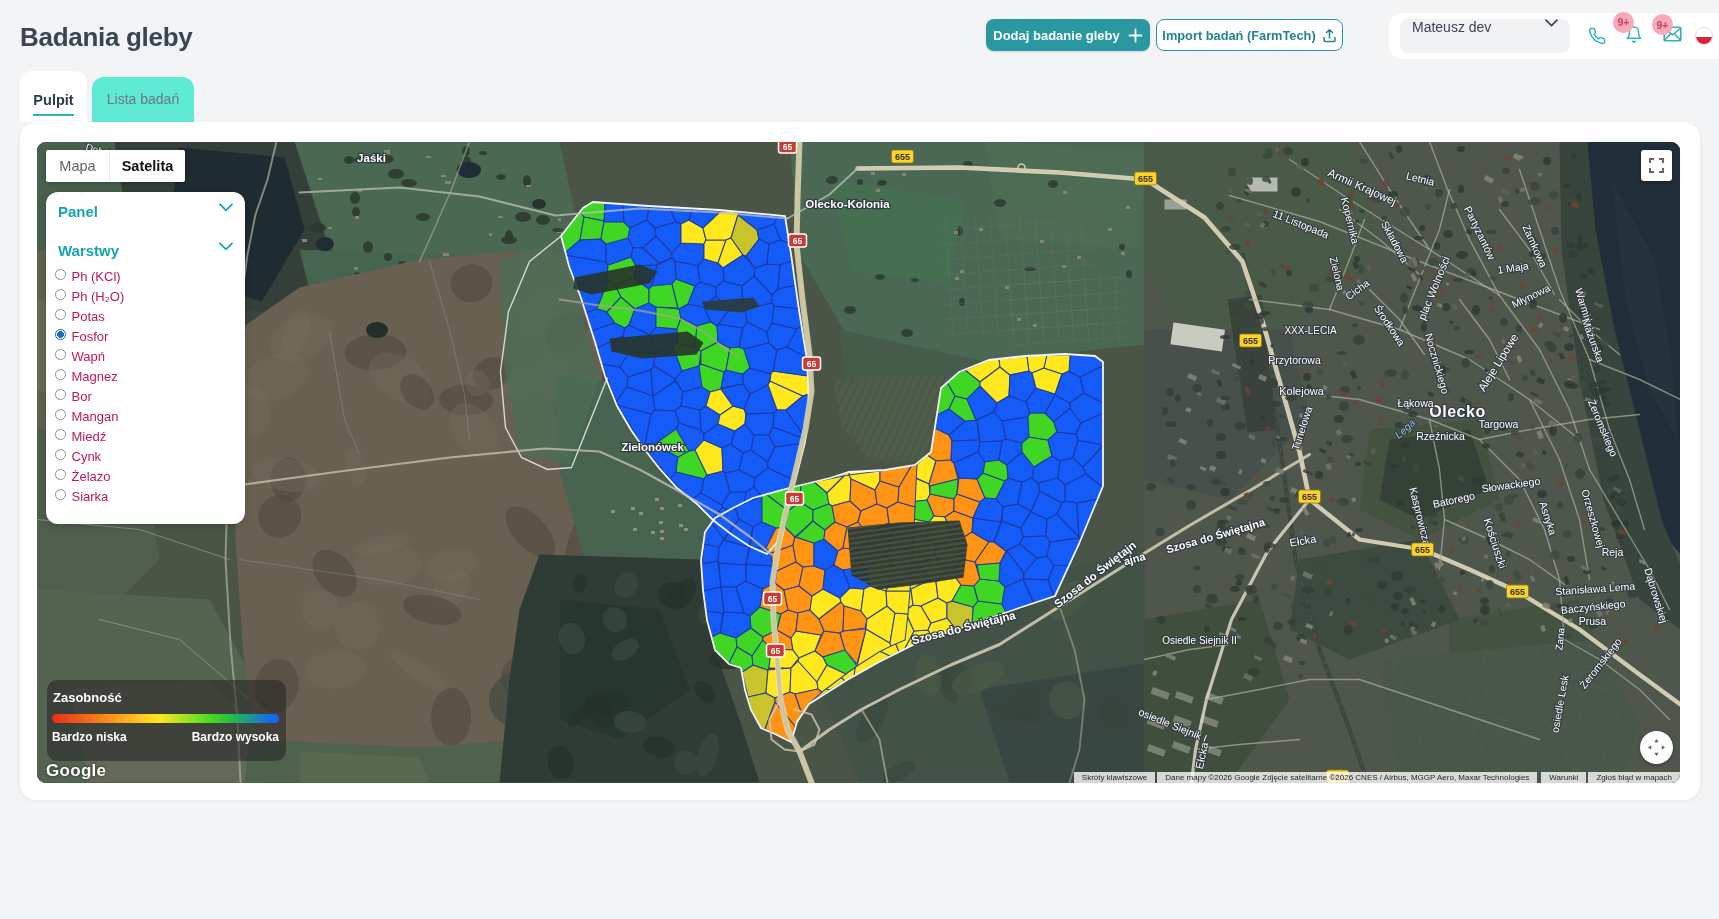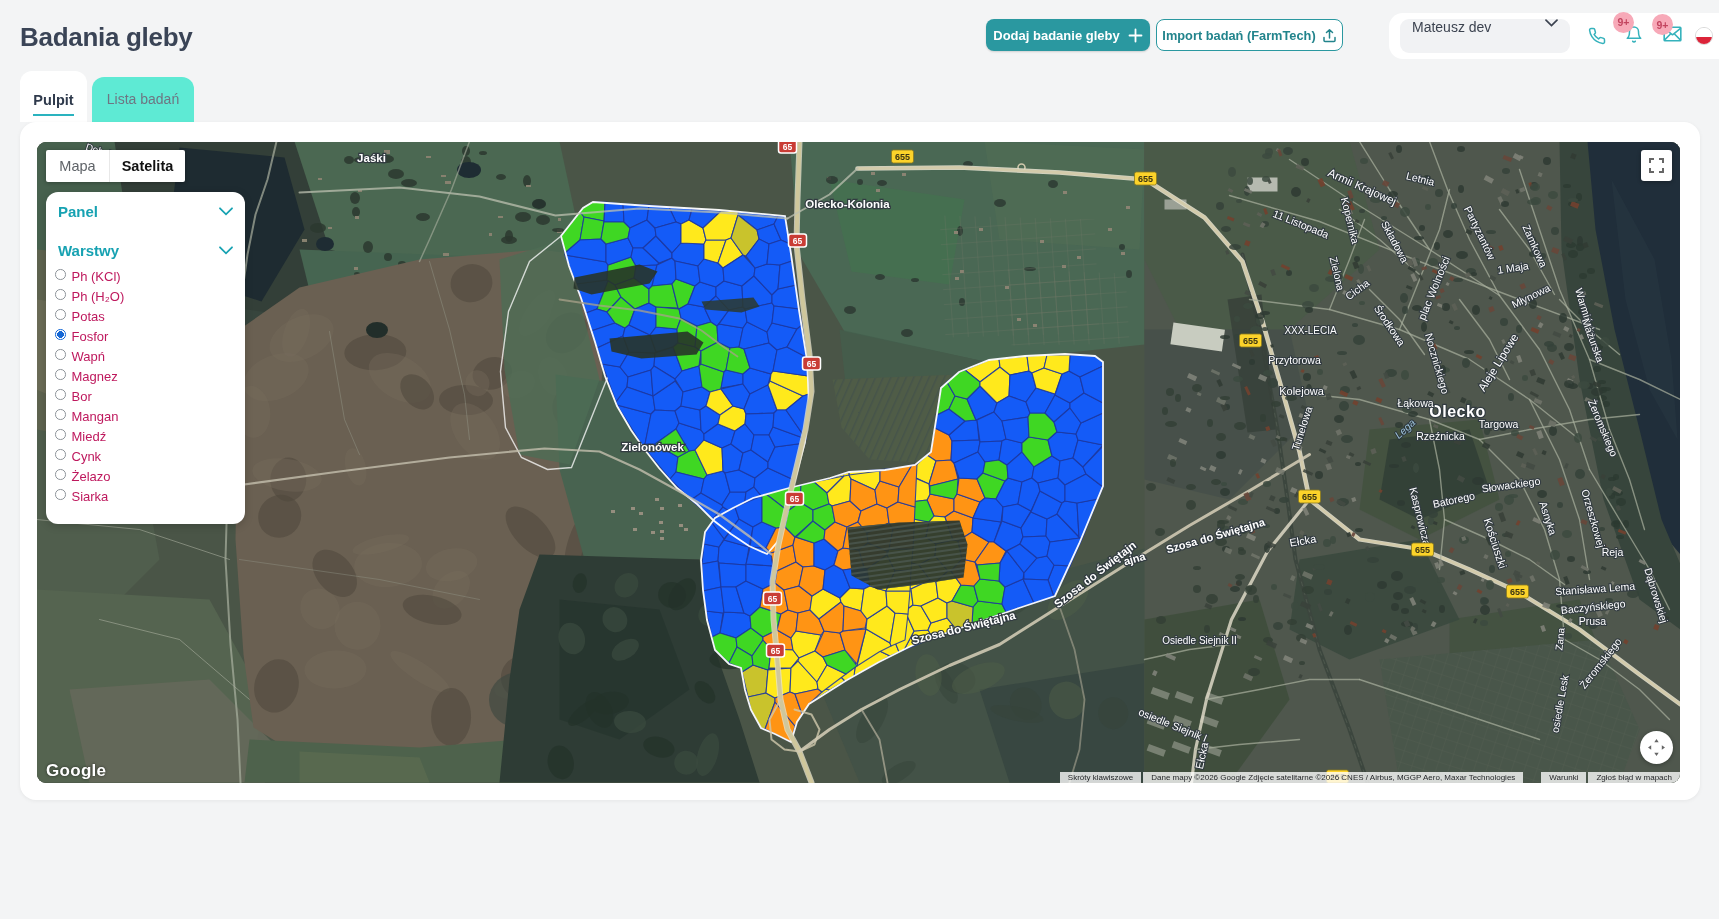--- a/index.html
+++ b/index.html
@@ -9,21 +9,21 @@
 .userbox{position:absolute;left:1389px;top:13px;width:330px;height:46px;background:#fff;border-radius:14px 0 0 14px;display:flex;align-items:center}
 .select{margin-left:11px;width:170px;height:34px;background:#f1f2f4;border-radius:9px;display:flex;color:#3c4350;font-size:14px;padding:0 12px;justify-content:space-between}
 .tab1{position:absolute;left:20px;top:71px;width:67px;height:51px;background:#fff;border-radius:12px 12px 0 0;text-align:center}
 .tab1 span{display:inline-block;margin-top:21px;font-size:14.5px;font-weight:600;color:#2f3a4c;padding-bottom:6px;border-bottom:2.5px solid #2ab3bf}
 .tab2{position:absolute;left:92px;top:77px;width:102px;height:45px;background:#5eead4;border-radius:12px 12px 0 0;text-align:center;line-height:45px;font-size:14px;color:#6e7683}
 .card{position:absolute;left:20px;top:122px;width:1680px;height:678px;background:#fff;border-radius:16px;box-shadow:0 1px 4px rgba(0,0,0,.06)}
 .map{position:absolute;left:17px;top:20px;width:1643px;height:641px;border-radius:9px;overflow:hidden;background:#4e594b}
 .mapsat{position:absolute;left:9px;top:8px;height:32px;display:flex;background:#fff;border-radius:2px;box-shadow:0 1px 4px rgba(0,0,0,.3);overflow:hidden}
 .mapsat div{display:flex;align-items:center;justify-content:center;font-size:14.5px}
 .panel{position:absolute;left:9px;top:50px;width:199px;height:332px;background:#fff;border-radius:12px;box-shadow:0 2px 8px rgba(0,0,0,.18);padding:11px 12px 11px 9px}
-.prow{display:flex;justify-content:space-between;align-items:center;color:#17a2b2;font-size:15px;font-weight:700;padding-left:3px}
+.prow{display:flex;justify-content:space-between;color:#17a2b2;font-size:15px;font-weight:700;padding-left:3px}
 .radio{display:flex;align-items:flex-start;height:20px;font-size:13px;color:#be185d}
 .rc{width:10.5px;height:10.5px;border:1.5px solid #8f959b;border-radius:50%;margin-right:6px;flex:none}
 .rcsel{width:10.5px;height:10.5px;border:1.5px solid #1668d6;border-radius:50%;margin-right:6px;flex:none;background:radial-gradient(circle,#1668d6 0 3.2px,#fff 3.3px)}
 .legend{position:absolute;left:10px;top:538px;width:239px;height:81px;background:rgba(34,34,34,.55);border-radius:10px;color:#fff}
 .fsbtn{position:absolute;left:1604px;top:8px;width:31px;height:31px;background:#fff;border-radius:3px;box-shadow:0 1px 4px rgba(0,0,0,.3);display:flex;align-items:center;justify-content:center}
 .locbtn{position:absolute;left:1603px;top:589px;width:33px;height:33px;background:#fff;border-radius:50%;box-shadow:0 1px 4px rgba(0,0,0,.3);display:flex;align-items:center;justify-content:center}
 .attrib{position:absolute;right:0;bottom:0;height:11px;display:flex;font-size:8px;color:#1f2124;white-space:nowrap}
 .attrib div{background:rgba(255,255,255,.78);padding:0 8px;line-height:11px}
 .glogo{position:absolute;left:9px;top:619px;color:#fff;font-size:17px;font-weight:700;letter-spacing:0.3px;text-shadow:0 0 3px rgba(0,0,0,.6);font-family:"Liberation Sans",sans-serif}
 </style></head><body>
@@ -1408,25 +1408,33 @@
   <div class="radio"><span class="rc"></span>Cynk</div>
   <div class="radio"><span class="rc"></span>Żelazo</div>
   <div class="radio"><span class="rc"></span>Siarka</div>
  </div>
 </div>
 <div class="fsbtn">
         <svg width="15" height="15" viewBox="0 0 15 15" fill="none" stroke="#666" stroke-width="2">
           <path d="M1 5V1h4M10 1h4v4M14 10v4h-4M5 14H1v-4"></path>
         </svg>
       </div>
+<div class="legend">
+ <div style="margin:10px 0 0 6px;font-size:13px;font-weight:700">Zasobność</div>
+ <div style="margin:9px 7px 0 5px;height:9px;border-radius:5px;background:linear-gradient(90deg,#e92b1e 0%,#fb8a1a 24%,#ffe81f 47%,#49d922 70%,#22b94c 80%,#1366f6 97%)"></div>
+ <div style="display:flex;justify-content:space-between;margin:7px 7px 0 5px;font-size:12px;font-weight:700">
+          <span>Bardzo niska</span>
+          <span>Bardzo wysoka</span>
+        </div>
+</div>
 <div class="glogo">Google</div>
 <div class="locbtn">
         <svg width="19" height="19" viewBox="0 0 19 19" fill="#666">
           <path d="M9.5 1l2.2 3.2H7.3zM9.5 18l-2.2-3.2h4.4zM1 9.5l3.2-2.2v4.4zM18 9.5l-3.2 2.2V7.3z"></path>
         </svg>
       </div>
 <div class="attrib">
         <div>Skróty klawiszowe</div>
         <div style="margin-left:2px">Dane mapy ©2026 Google Zdjęcie satelitarne ©2026 CNES / Airbus, MGGP Aero, Maxar Technologies</div>
-        <div style="margin-left:18px">Warunki</div>
+        <div style="margin-left:4px">Warunki</div>
         <div style="margin-left:2px">Zgłoś błąd w mapach</div>
       </div>
 </div>
   </div>
 </body></html>

